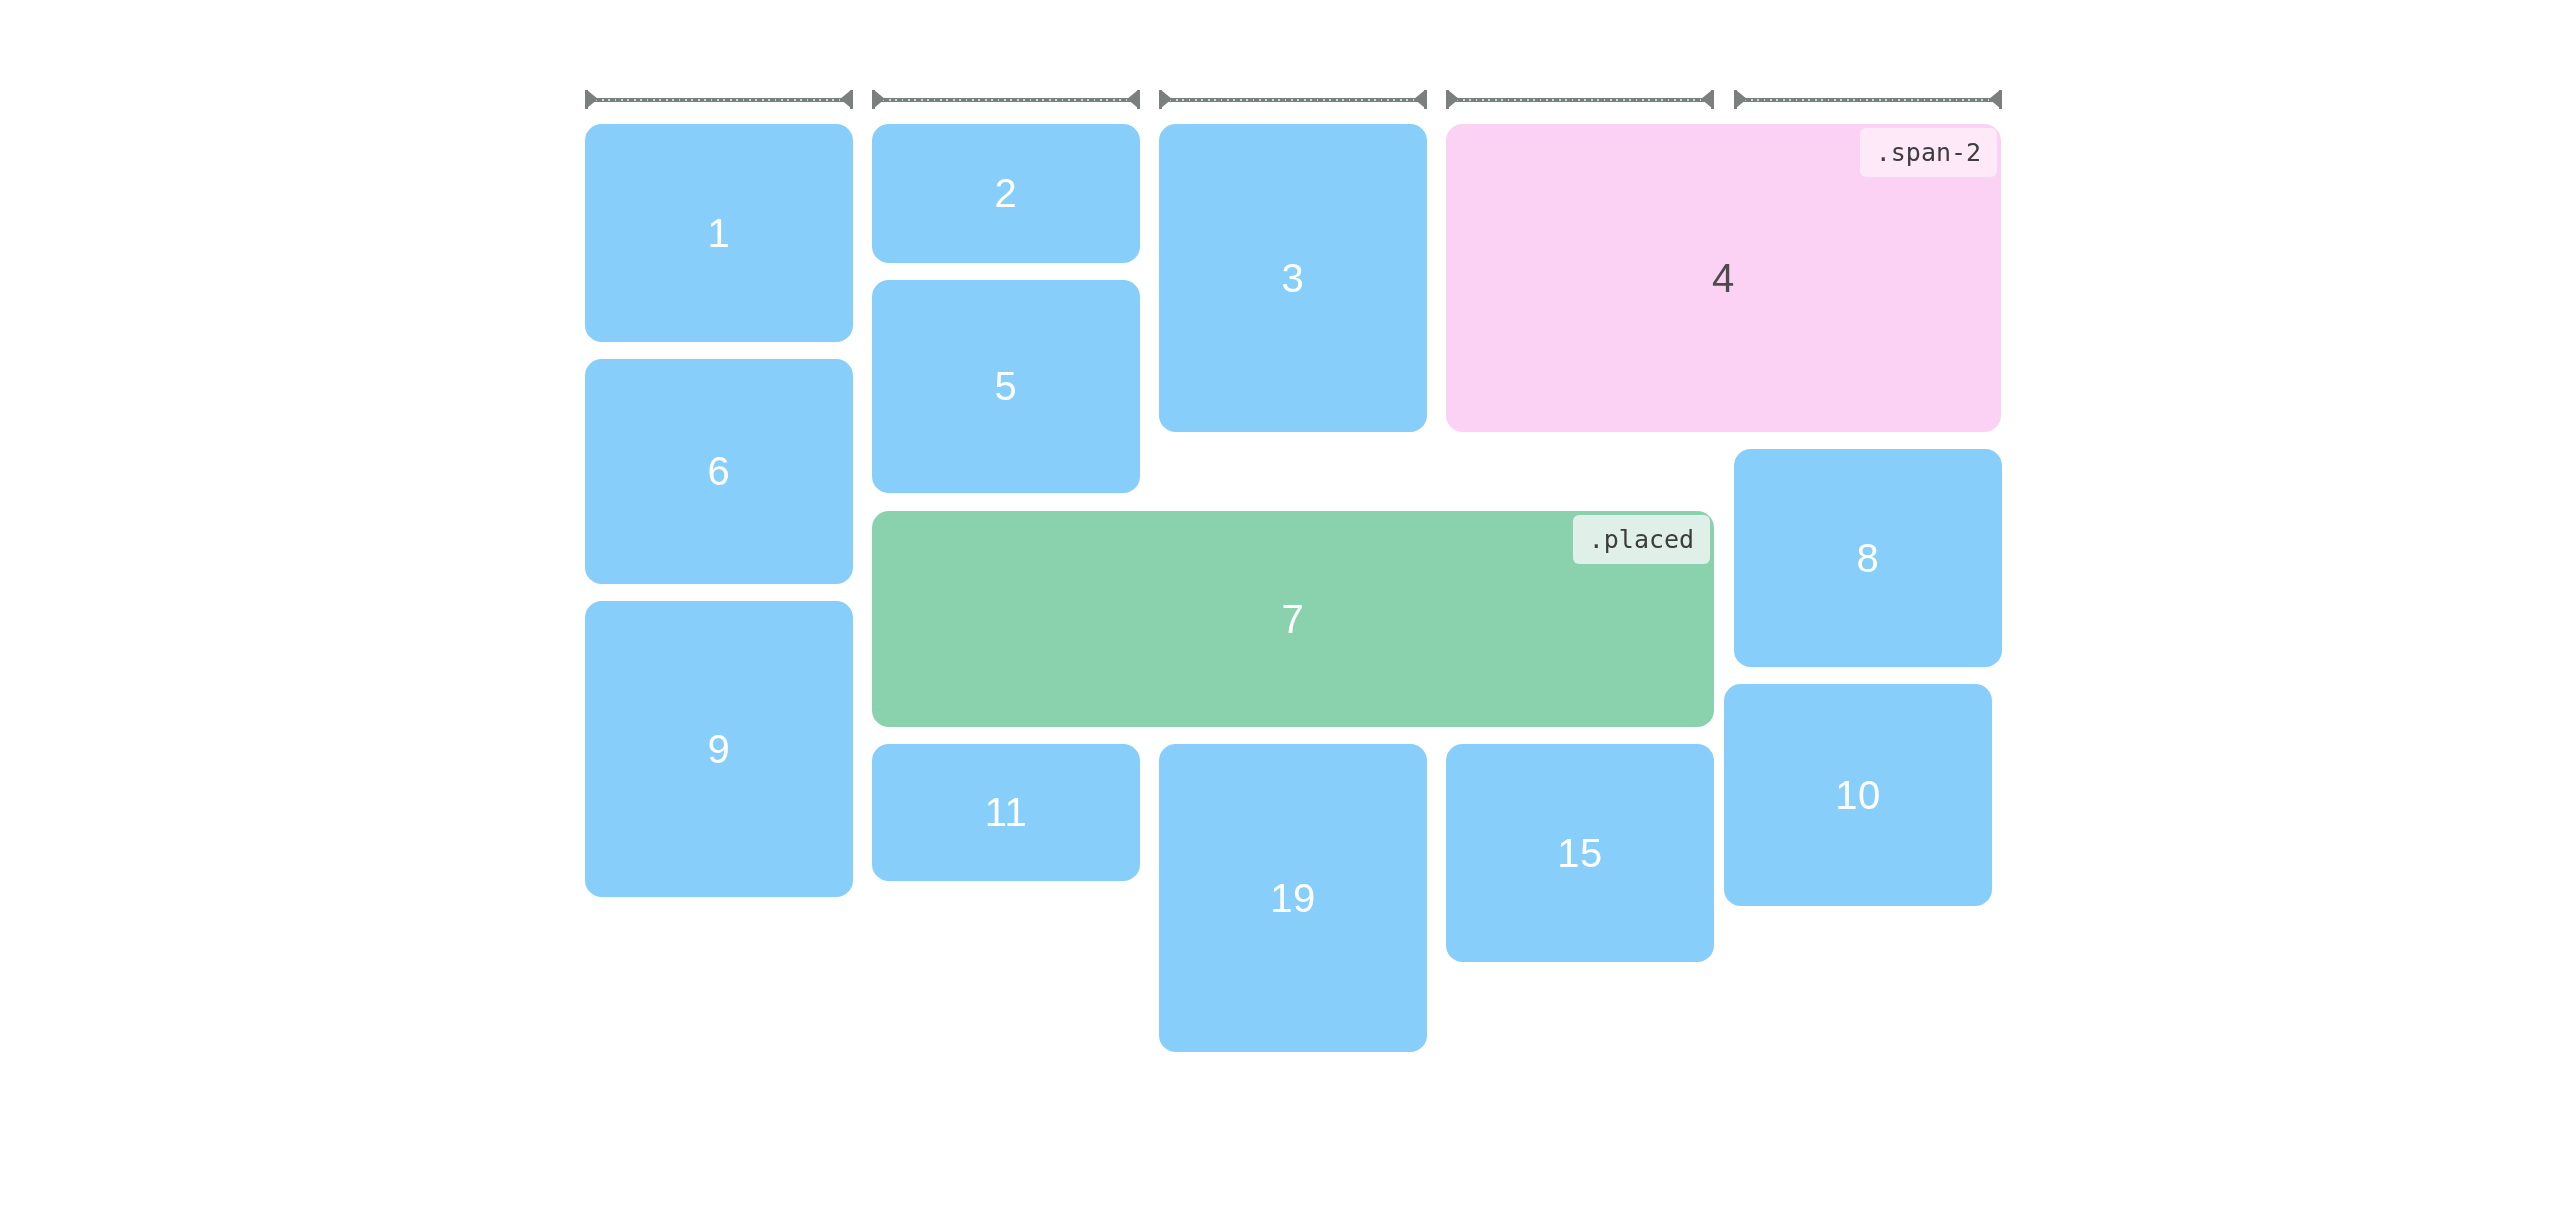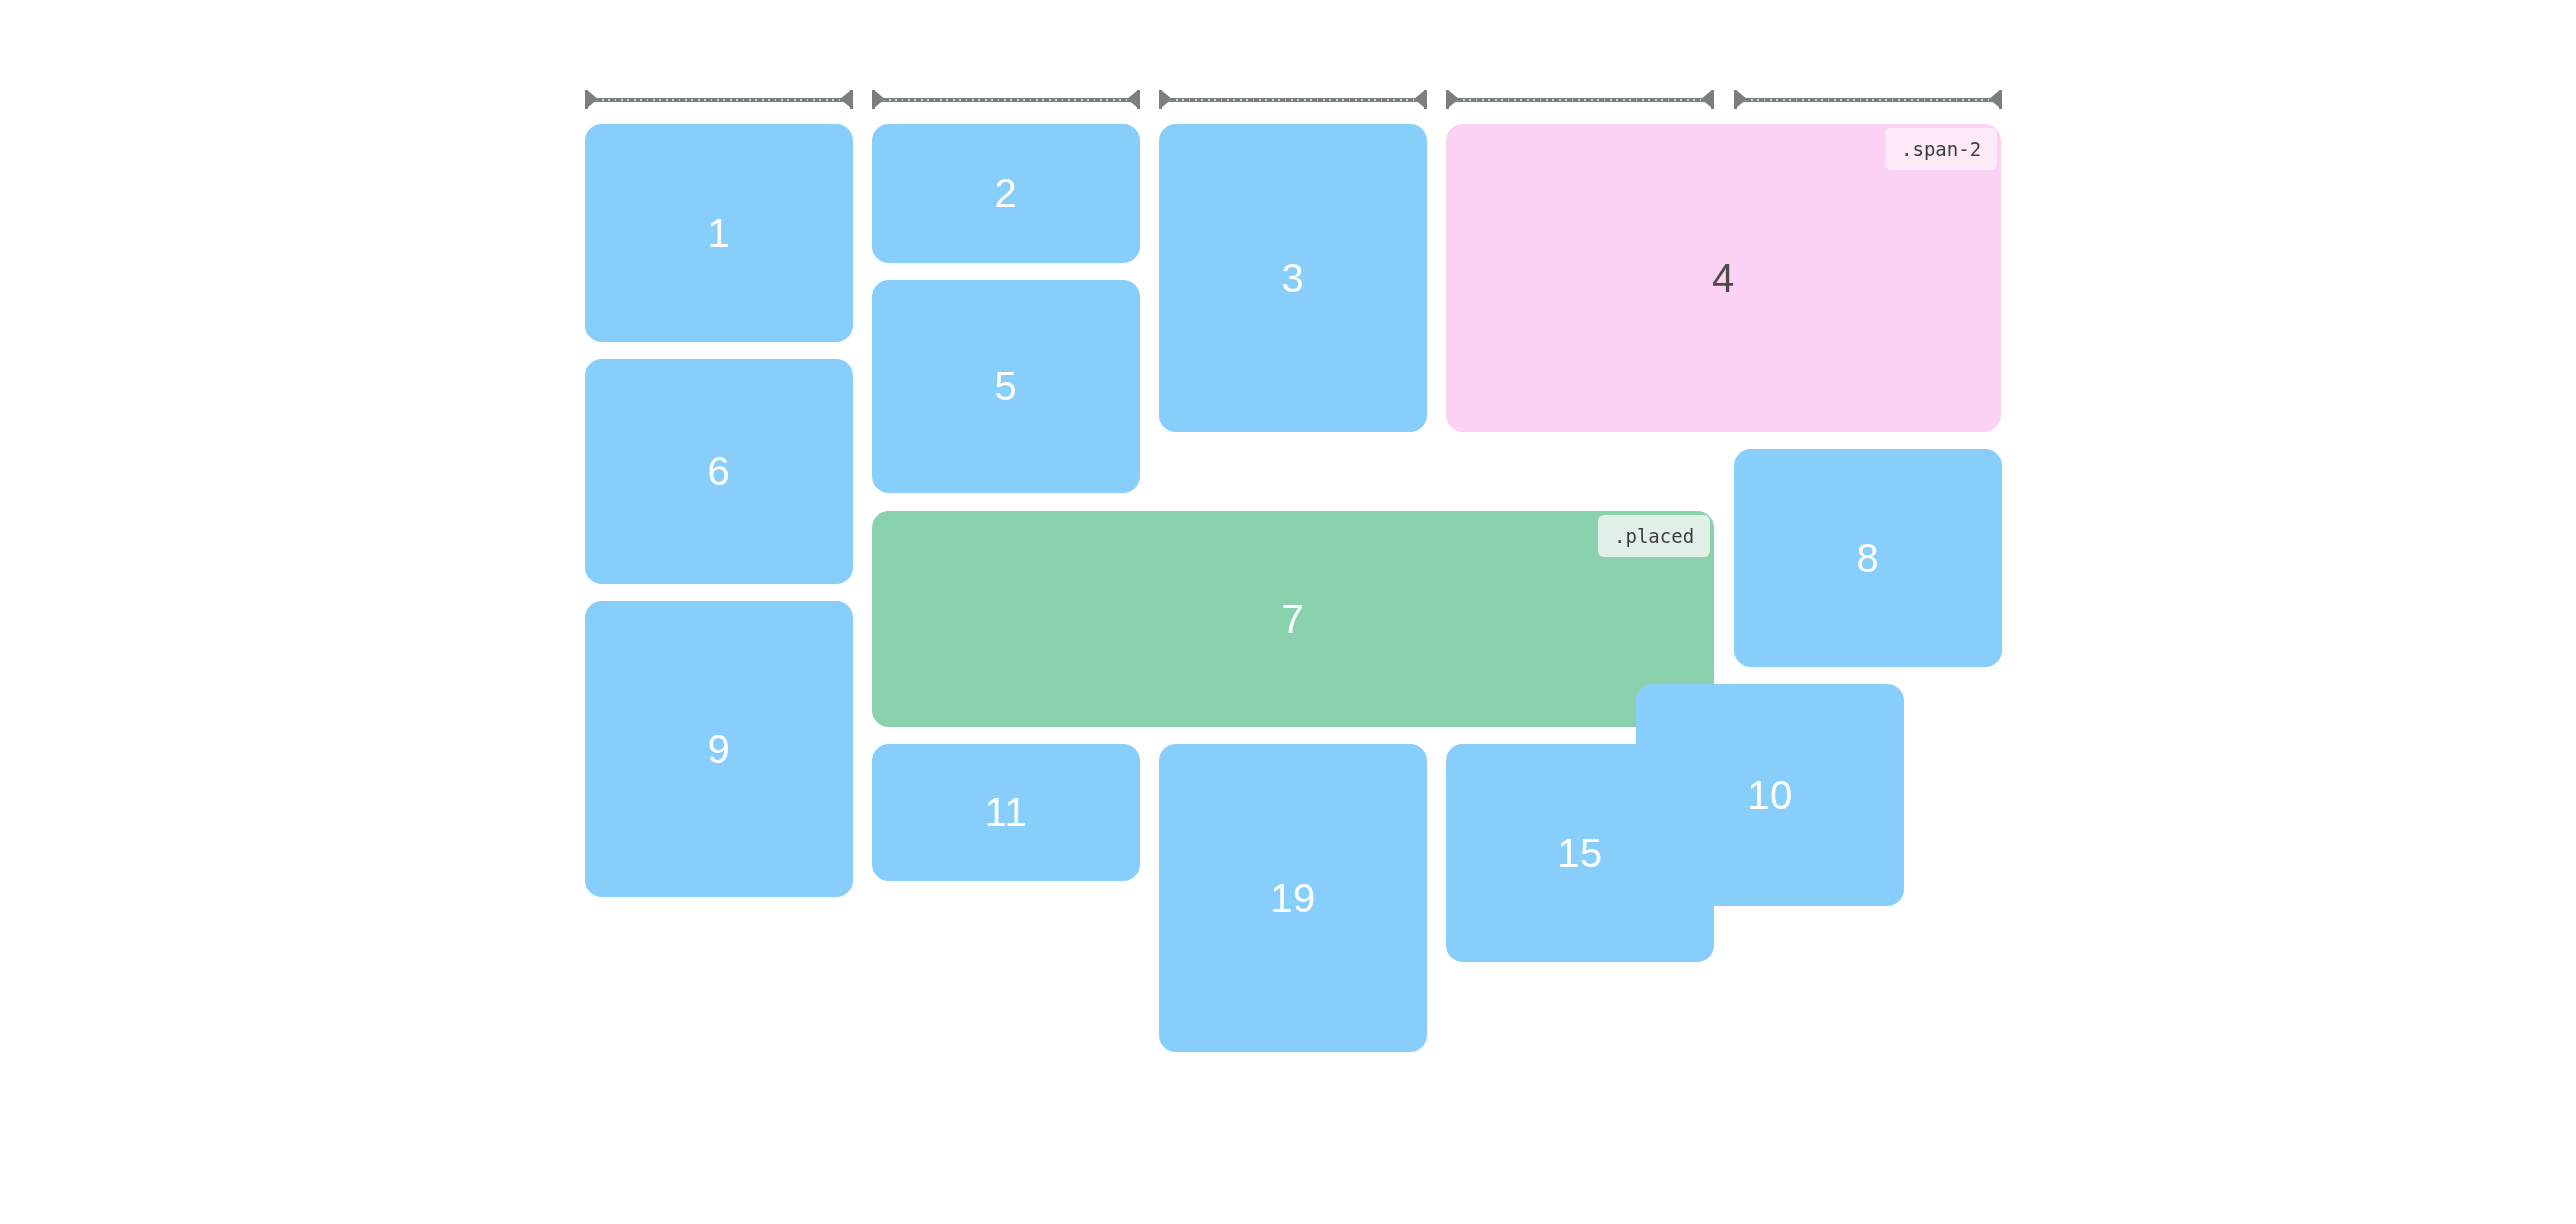--- a/index.html
+++ b/index.html
@@ -66,21 +66,21 @@
     letter-spacing: 0.6px;
     user-select: none;
   }
   .badge {
     position: absolute;
     top: 3.9px;
     right: 3.9px;
     padding: 9.7px 16px;
     border-radius: 6px;
     font-family: "DejaVu Sans Mono", monospace;
-    font-size: 19px;
+    font-size: 25px;
     line-height: 1.2;
     white-space: nowrap;
   }
 </style>
 </head>
 <body>
 
 <div id="stage">
   <div id="rulers">
       <div class="ruler-seg" style="left: 585px; top: 90px; width: 268px;">
@@ -147,21 +147,21 @@
       <div class="card" style="left: 872px; top: 511px; width: 842px; height: 216px; background: rgb(137, 210, 173);">
         <span class="card-number" style="color: rgb(255, 255, 255);">7</span>
         <span class="badge" style="background: rgb(225, 239, 233); color: rgb(61, 61, 61); margin-left: 44px;">.placed</span>
       </div>
       <div class="card" style="left: 1734px; top: 449px; width: 268px; height: 218px; background: rgb(135, 206, 250);">
         <span class="card-number" style="color: rgb(255, 255, 255);">8</span>
       </div>
       <div class="card" style="left: 585px; top: 601px; width: 268px; height: 296px; background: rgb(135, 206, 250);">
         <span class="card-number" style="color: rgb(255, 255, 255);">9</span>
       </div>
-      <div class="card" style="left: 1636px; top: 684px; width: 268px; height: 222px; background: rgb(135, 206, 250);">
+      <div class="card" style="left: 1724px; top: 684px; width: 268px; height: 222px; background: rgb(135, 206, 250);">
         <span class="card-number" style="color: rgb(255, 255, 255);">10</span>
       </div>
       <div class="card" style="left: 872px; top: 744px; width: 268px; height: 137px; background: rgb(135, 206, 250);">
         <span class="card-number" style="color: rgb(255, 255, 255);">11</span>
       </div>
       <div class="card" style="left: 1159px; top: 744px; width: 268px; height: 308px; background: rgb(135, 206, 250);">
         <span class="card-number" style="color: rgb(255, 255, 255);">19</span>
       </div>
       <div class="card" style="left: 1446px; top: 744px; width: 268px; height: 218px; background: rgb(135, 206, 250);">
         <span class="card-number" style="color: rgb(255, 255, 255);">15</span>

